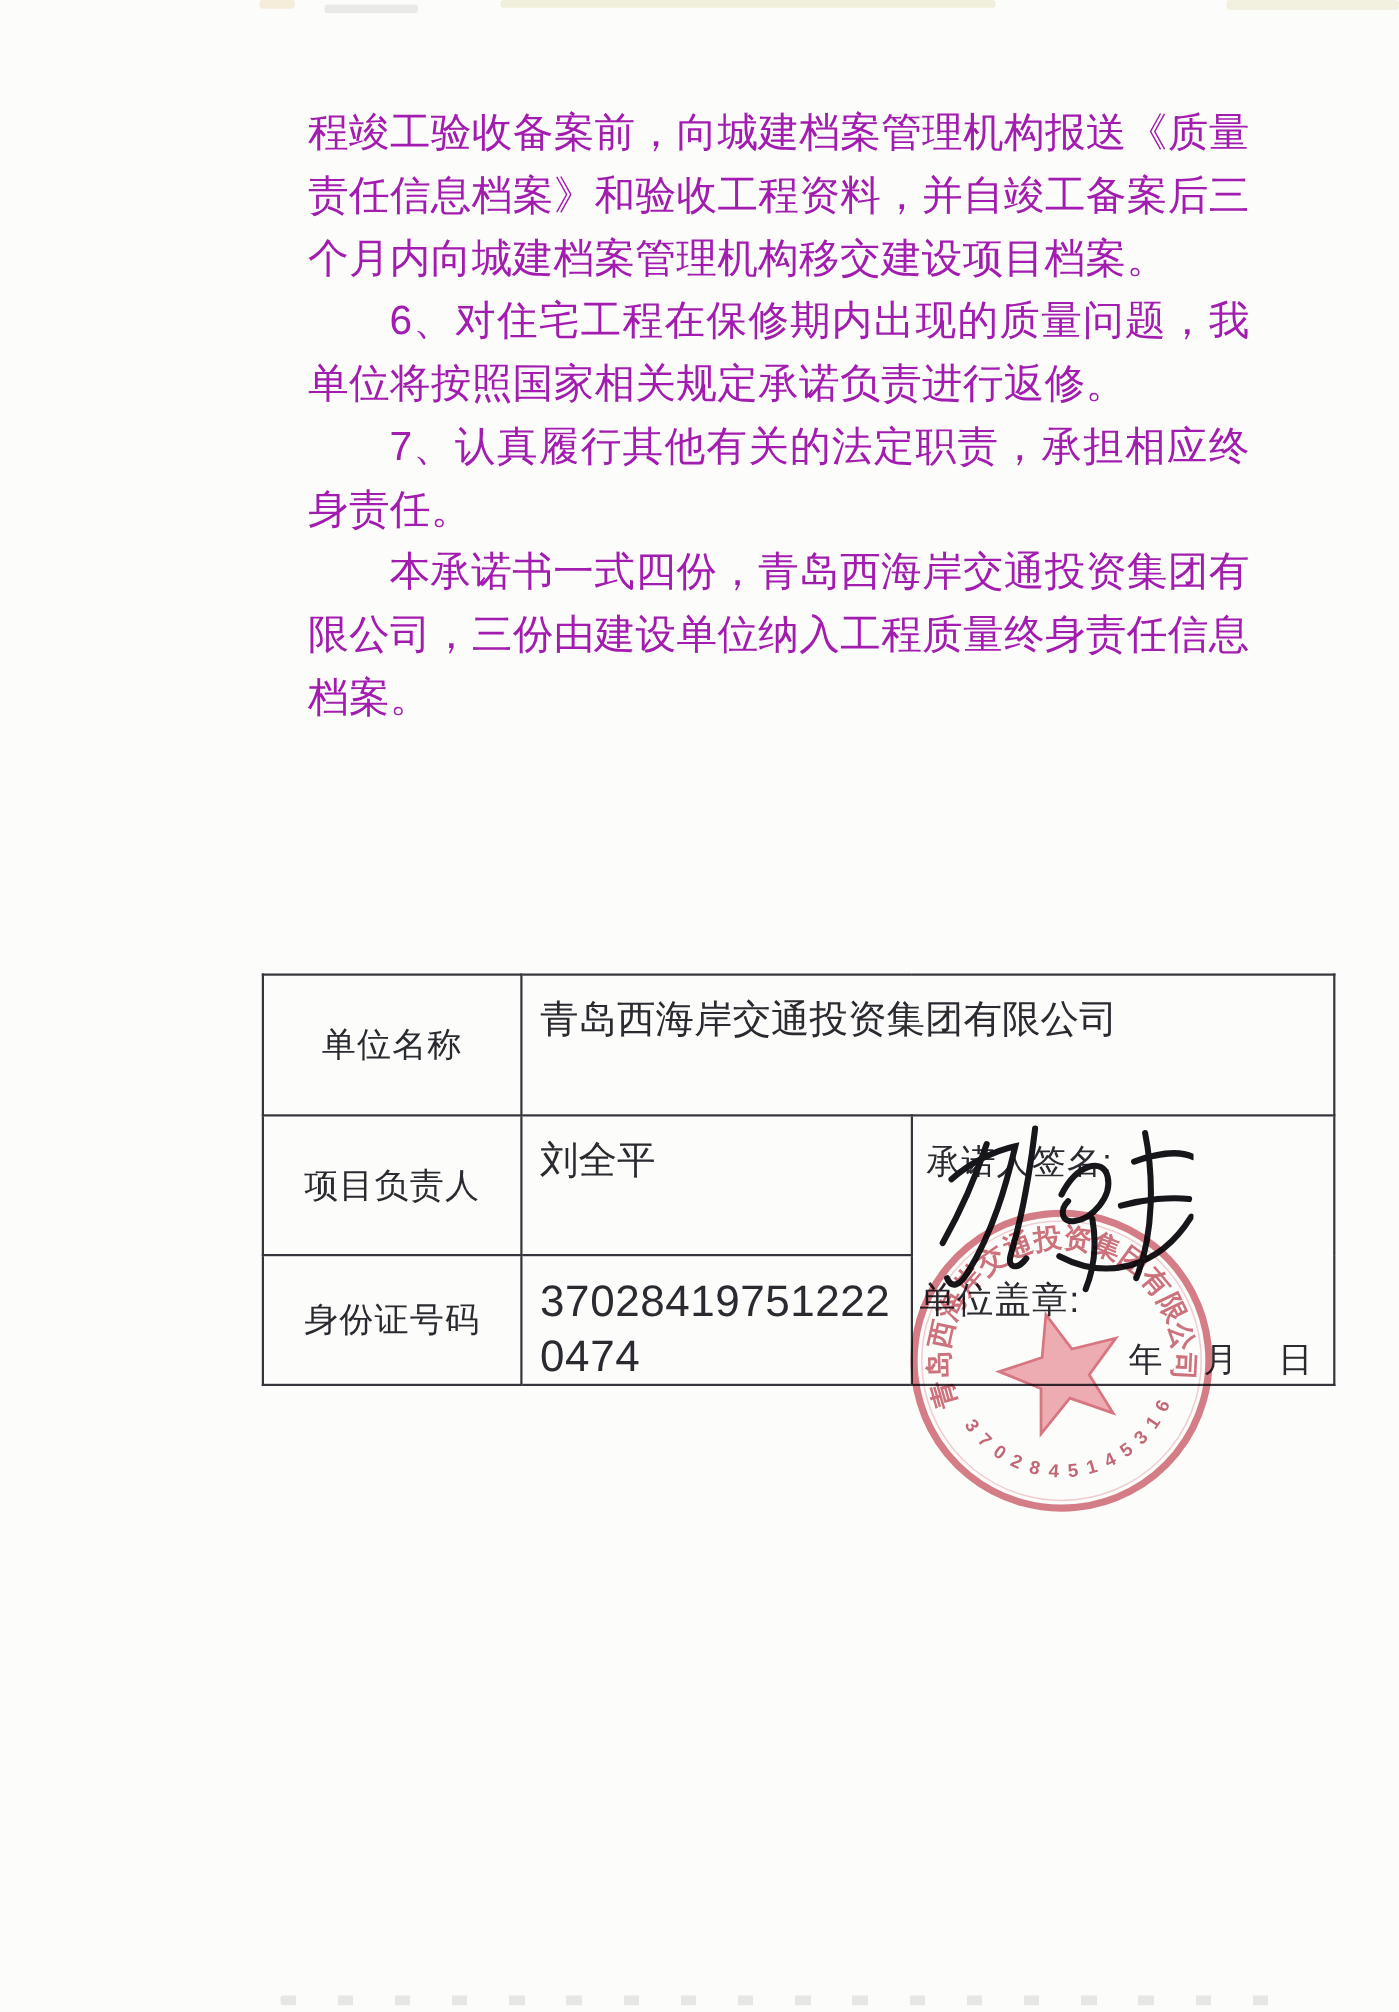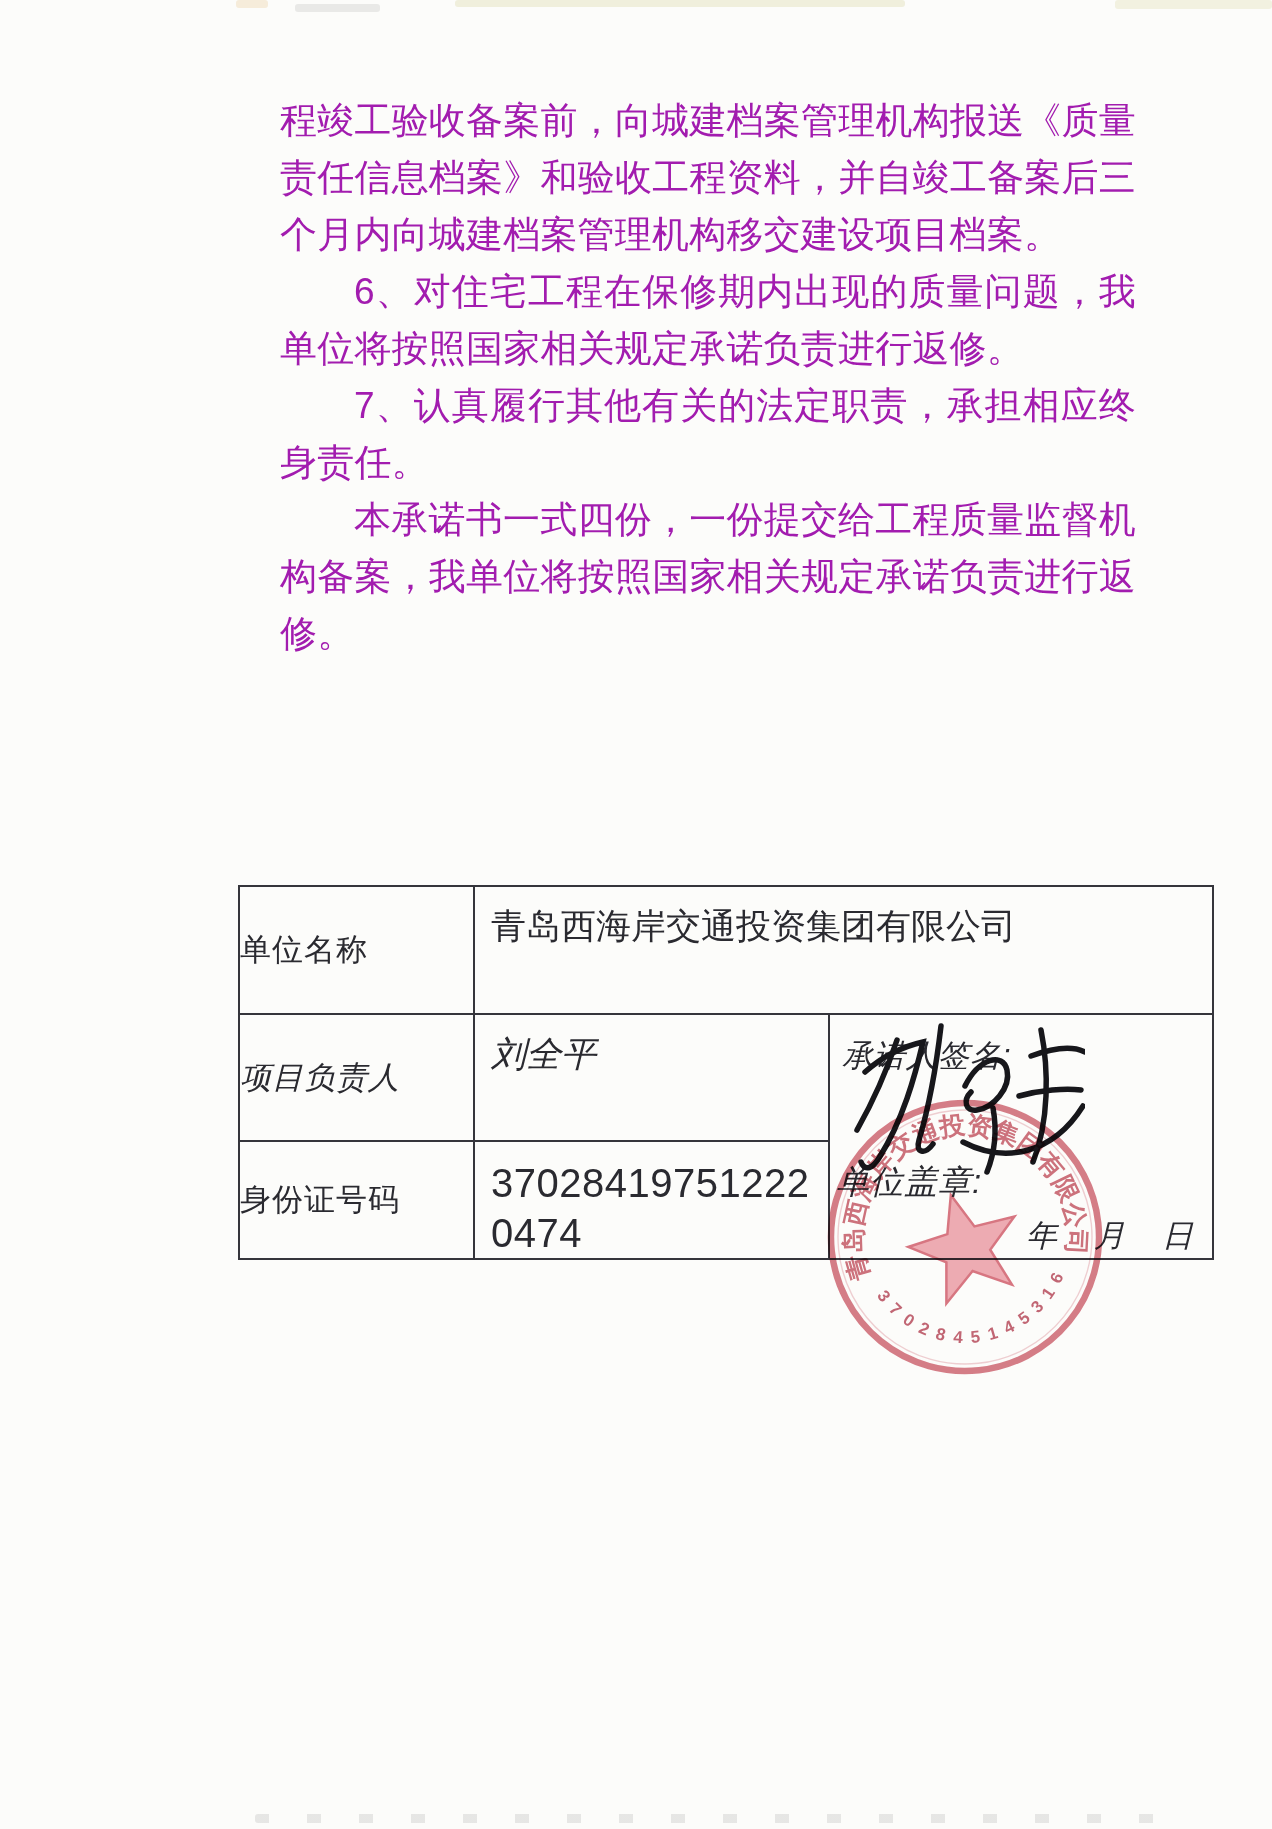--- a/index.html
+++ b/index.html
@@ -35,21 +35,21 @@
   .ctable{
     position:absolute;left:238px;top:885px;
     border-collapse:collapse;table-layout:fixed;
   }
   .ctable td{
     border:2px solid #35353b;
     vertical-align:top;
     padding:0;
     font-size:31px;color:#2a2a30;
   }
-  td.labelcell{vertical-align:middle;letter-spacing:1px;}
+  td.labelcell{text-align:center;vertical-align:middle;letter-spacing:1px;}
   td.valuecell{padding:16px 14px 0 16px;font-size:35px;}
   .idvalue{font-size:40px;line-height:50px;letter-spacing:.5px;word-break:break-all;}
   .rightcell{position:relative;}
   .sig-label{position:absolute;left:12px;top:20px;font-size:31px;letter-spacing:1px;}
   .seal-label{position:absolute;left:6px;top:145px;font-size:33px;letter-spacing:1px;}
   .dateline{position:absolute;left:196px;top:200px;font-size:31px;display:flex;}
   .dateline span{display:inline-block;width:31px;}
   .dateline span + span{margin-left:37px;}
   
   .signature-svg{position:absolute;left:845px;top:1012px;width:240px;height:170px;}
@@ -66,35 +66,35 @@
   <div class="edge top1"></div>
   <div class="edge top2"></div>
   <div class="edge top3"></div>
   <div class="edge top4"></div>
   <div class="edge bottom"></div>
 
   <div class="bodytext">
     <p>程竣工验收备案前，向城建档案管理机构报送《质量责任信息档案》和验收工程资料，并自竣工备案后三个月内向城建档案管理机构移交建设项目档案。</p>
     <p class="indent">6、对住宅工程在保修期内出现的质量问题，我单位将按照国家相关规定承诺负责进行返修。</p>
     <p class="indent">7、认真履行其他有关的法定职责，承担相应终身责任。</p>
-    <p class="indent">本承诺书一式四份，一份提交给工程质量监督机构备案，我单位将按照国家相关规定承诺负责进行返修。</p>
+    <p class="indent">本承诺书一式四份，青岛西海岸交通投资集团有限公司，三份由建设单位纳入工程质量终身责任信息档案。</p>
   </div>
 
   <table class="ctable">
     <colgroup>
         <col style="width:235px">
         <col style="width:355px">
         <col style="width:384px">
       </colgroup>
     <tbody>
         <tr style="height:128px;">
       <td class="labelcell">单位名称</td>
       <td class="valuecell" colspan="2">青岛西海岸交通投资集团有限公司</td>
     </tr>
-    <tr style="height:127px;font-style:italic;">
+    <tr style="height:127px;">
       <td class="labelcell">项目负责人</td>
       <td class="valuecell">刘全平</td>
       <td class="rightcell" rowspan="2">
         <span class="sig-label">承诺人签名:</span>
         <span class="seal-label">单位盖章:</span>
         <div class="dateline">
           <span>年</span>
           <span>月</span>
           <span>日</span>
         </div>

